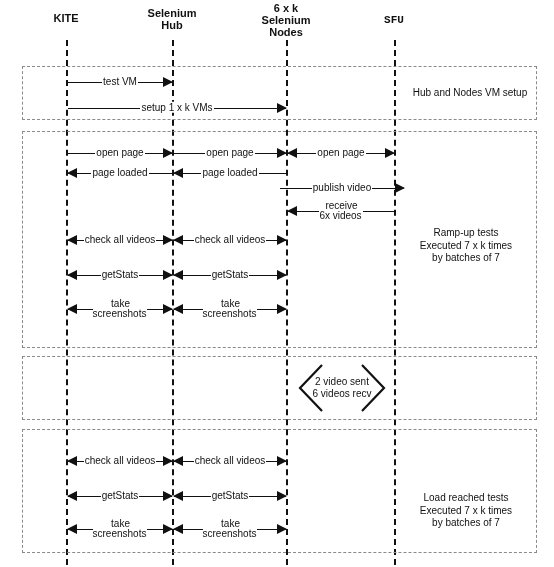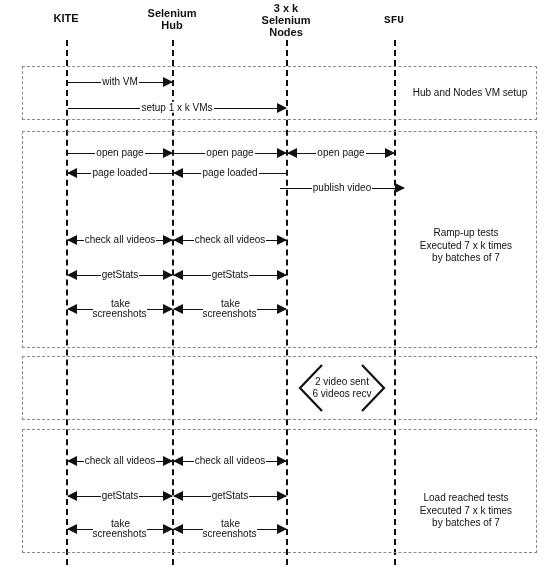--- a/index.html
+++ b/index.html
@@ -63,37 +63,37 @@
   }
 </style>
 </head>
 <body>
 
 <div id="diagram">
 
   <div class="actor-head" style="left:26px;top:12px;width:80px;">KITE</div>
   <div class="actor-head" style="left:132px;top:7px;width:80px;">Selenium
 Hub</div>
-  <div class="actor-head" style="left:246px;top:2px;width:80px;">3 x k
+  <div class="actor-head" style="left:246px;top:2px;width:80px;">6 x k
 Selenium
 Nodes</div>
   <div class="actor-head" style="left:354px;top:14px;width:80px;font-family:Liberation Mono, monospace;">SFU</div>
 
   <div class="lifeline" style="left:66px;top:40px;height:525px;"></div>
   <div class="lifeline" style="left:172px;top:40px;height:525px;"></div>
   <div class="lifeline" style="left:286px;top:40px;height:525px;"></div>
   <div class="lifeline" style="left:394px;top:40px;height:525px;"></div>
 
   <div class="phase-box" style="left:22px;top:66px;width:515px;height:54px;"></div>
   <div class="phase-label" style="left:408px;top:87px;width:124px;">Hub and Nodes VM setup</div>
 
   <div class="msg" style="left:68px;top:72px;width:104px;">
     <div class="shaft"></div>
     <div class="head-r"></div>
-    <div class="cap"><span>with VM</span></div>
+    <div class="cap"><span>test VM</span></div>
   </div>
 
   <div class="msg" style="left:68px;top:98px;width:218px;">
     <div class="shaft"></div>
     <div class="head-r"></div>
     <div class="cap"><span>setup 1 x k VMs</span></div>
   </div>
 
   <div class="phase-box" style="left:22px;top:131px;width:515px;height:217px;"></div>
   <div class="phase-label" style="left:400px;top:227px;width:132px;">Ramp-up tests
@@ -130,20 +130,26 @@
     <div class="head-l"></div>
     <div class="cap"><span>page loaded</span></div>
   </div>
 
   <div class="msg" style="left:280px;top:178px;width:124px;">
     <div class="shaft"></div>
     <div class="head-r"></div>
     <div class="cap"><span>publish video</span></div>
   </div>
 
+  <div class="msg two-line" style="left:288px;top:200px;width:106px;height:22px;">
+    <div class="shaft"></div>
+    <div class="head-l"></div>
+    <div class="cap"><span>receive
+6x videos</span></div>
+  </div>
 
   <div class="msg" style="left:68px;top:230px;width:104px;">
     <div class="shaft"></div>
     <div class="head-l"></div>
     <div class="head-r"></div>
     <div class="cap"><span>check all videos</span></div>
   </div>
 
   <div class="msg" style="left:174px;top:230px;width:112px;">
     <div class="shaft"></div>

